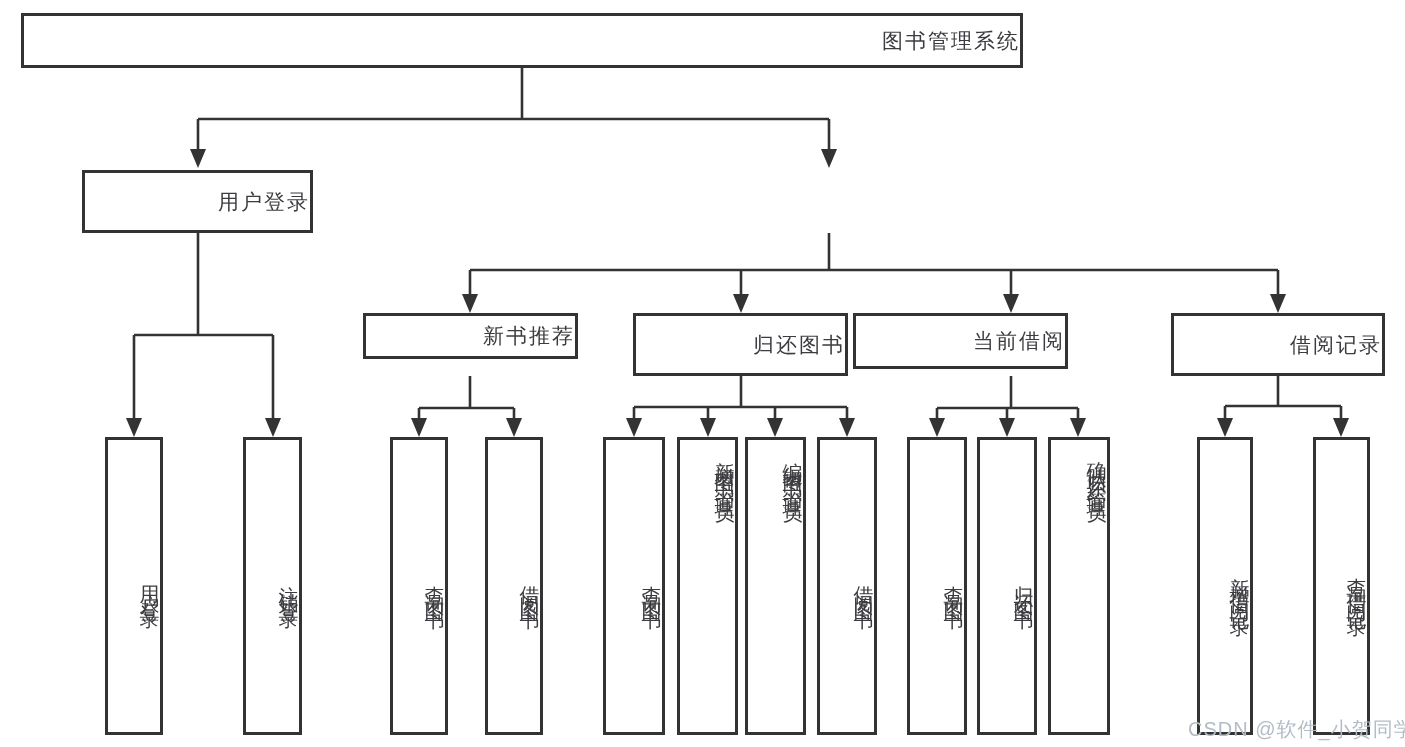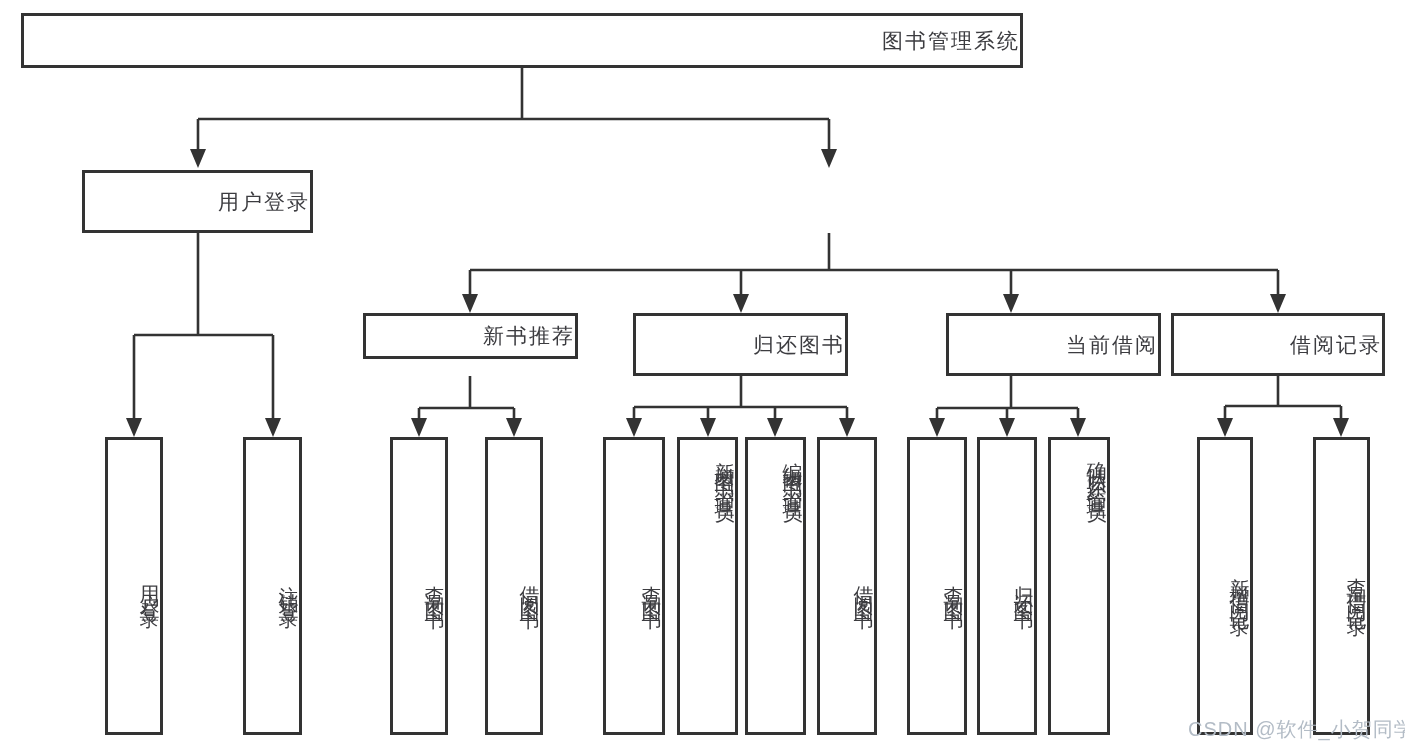--- a/index.html
+++ b/index.html
@@ -42,21 +42,21 @@
     letter-spacing:8px;
   }
   .leaf.long{align-items:flex-start;}
   .leaf.long span{padding-top:6px;letter-spacing:6px;}
   
   #n-root        {left:21px;  top:13px;  width:1002px; height:55px;}
   #n-user-login  {left:82px;  top:170px; width:231px;  height:63px;}
   #n-book-mgmt   {left:712px; top:170px; width:235px;  height:63px;}
   #n-new-book    {left:363px; top:313px; width:215px;  height:46px;}
   #n-book-borrow {left:633px; top:313px; width:215px;  height:63px;}
-  #n-cur-borrow  {left:946px; top:313px; width:215px;  height:63px;}
+  #n-cur-borrow  {left:853px; top:313px; width:215px;  height:56px;}
   #n-borrow-rec  {left:1171px;top:313px; width:214px;  height:63px;}
   .leaf{top:437px;height:298px;}
   #l-user-login   {left:105px; width:58px;}
   #l-logout       {left:243px; width:59px;}
   #l-nb-query     {left:390px; width:58px;}
   #l-nb-borrow    {left:485px; width:58px;}
   #l-bb-query     {left:603px; width:62px;}
   #l-bb-add       {left:677px; width:61px;}
   #l-bb-edit      {left:745px; width:61px;}
   #l-bb-borrow    {left:817px; width:60px;}

